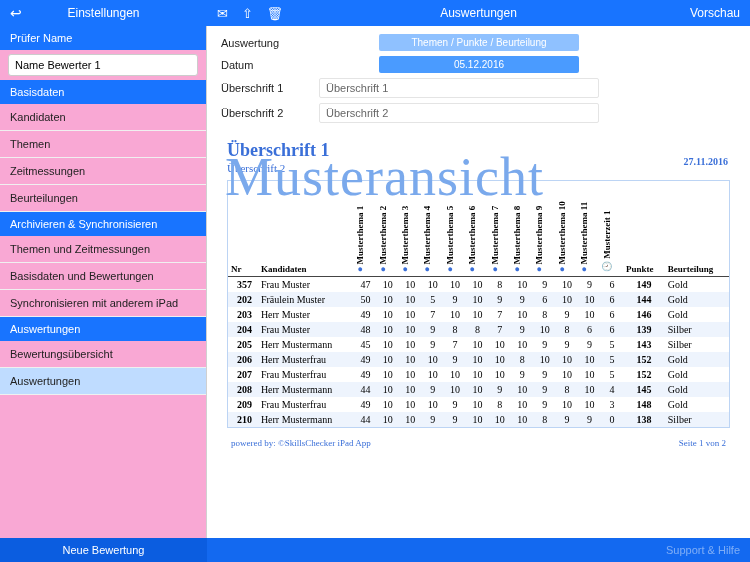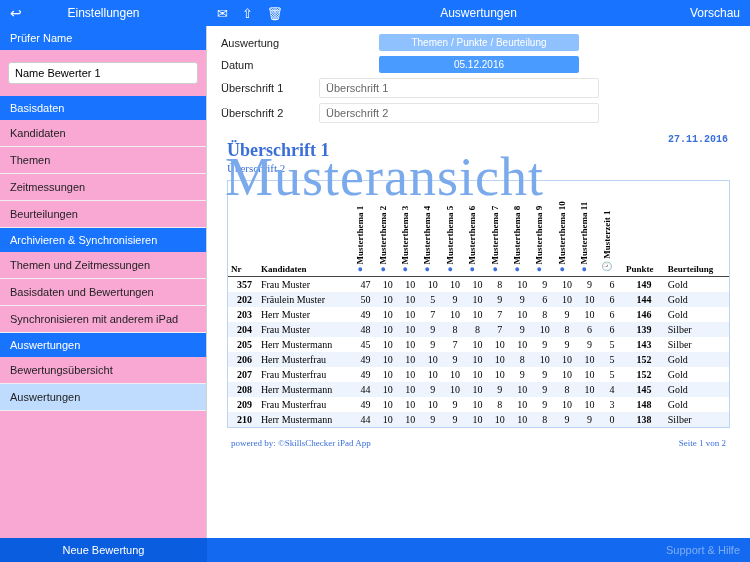--- a/index.html
+++ b/index.html
@@ -10,34 +10,34 @@
   .topbar-left .back { position:absolute; left:10px; font-size:14px;}
   .topbar-right { flex:1; display:flex; align-items:center; position:relative; }
   .topbar-icons { display:flex; gap:14px; padding-left:10px; font-size:13px; }
   .topbar-title { position:absolute; left:0; right:0; text-align:center; font-size:12px; font-weight:500;}
   .topbar-pre { position:absolute; right:10px; font-size:12px;}
   .body { flex:1; display:flex; min-height:0; }
   .sidebar { width:207px; background:#f9a8d4; display:flex; flex-direction:column; border-right:1px solid #d0d0d0;}
   .sec-head { background:#1874ff; color:#fff; font-size:11px; padding:6px 10px; }
   .sec-item { font-size:11px; padding:7px 10px; color:#222; border-bottom:1px solid #f0f0f0; cursor:pointer;}
   .sec-item.sel { background:#bfdcff; }
-  .prufer { padding:12px 8px;text-decoration:underline; }
+  .prufer { padding:4px 8px;text-decoration:underline; }
   .prufer input { width:100%; border:1px solid #ccc; border-radius:3px; padding:4px 6px; font-size:11px;}
   .main { flex:1; display:flex; flex-direction:column; min-width:0; background:#fff;}
   .form { padding:8px 14px 6px 14px; }
   .frow { display:flex; align-items:center; margin-bottom:5px; font-size:11px;gap:8px;}
   .frow .lbl { width:90px; color:#222;}
   .pill { flex:0 0 200px; background:#8fc1ff; color:#fff; text-align:center; border-radius:2px; padding:3px 0; font-size:10px; margin-left:60px;}
   .pill.dk { background:#4a9bff; }
   .finput { flex:1; max-width:280px; border:1px solid #e4e4e4; border-radius:2px; padding:3px 6px; font-size:11px; color:#666;}
   .preview { flex:1; margin:0 10px 0 10px; position:relative; overflow:hidden;}
   .doc { position:relative; padding:6px 10px 0 10px;}
   .h1 { color:#3a6fd8; font-family:"Times New Roman",serif; font-size:18px; font-weight:bold;}
   .h2 { color:#3a6fd8; font-family:"Times New Roman",serif; font-size:11px; margin-top:1px;}
-  .hdate { position:absolute; right:12px; top:0; color:#3a6fd8; font-size:10px; font-family:Liberation Mono, monospace; font-weight:bold;}
+  .hdate { position:absolute; right:12px; top:22px; color:#3a6fd8; font-size:10px; font-family:Liberation Serif, serif; font-weight:bold;}
   .watermark { position:absolute; left:8px; right:0; top:12px; text-align:left; color:#7aa9ec; font-family:"Times New Roman",serif; font-size:54px; font-weight:500; letter-spacing:1px; pointer-events:none; z-index:5;}
   .tablewrap { margin-top:6px; border:1px solid #bcd4f4; overflow:hidden;}
   .tbl { width:100%; border-collapse:collapse; font-family:"Times New Roman",serif;}
   .tbl th { font-size:9px; font-weight:bold; padding:2px 3px; text-align:left; border-bottom:1px solid #444; vertical-align:bottom;}
   .tbl th.rot { height:95px; }
   .tbl th.rot > div { transform: rotate(-90deg); transform-origin: left bottom; white-space:nowrap; width:12px; position:relative; left:8px; top:-2px;}
   .tbl th.rot .bul { color:#3a6fd8; margin-right:2px;}
   .tbl th.rot .clk { color:#1a8a1a; margin-right:2px;}
   .tbl td { font-size:10px; padding:2px 3px; white-space:nowrap;}
   .tbl tbody tr:nth-child(even) td { background:#eef4fd; }

